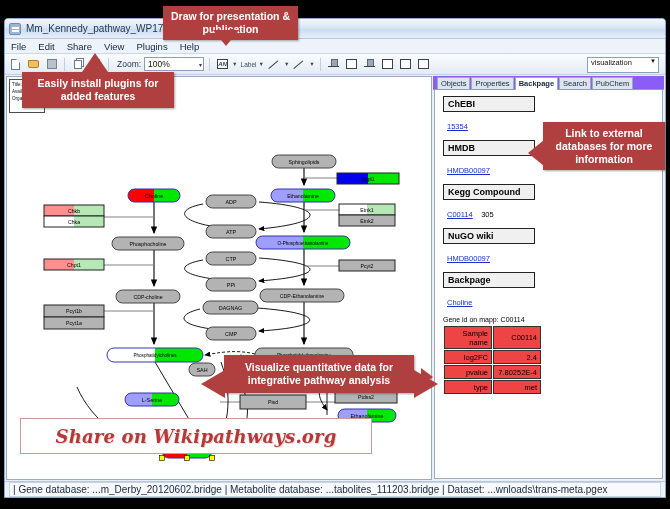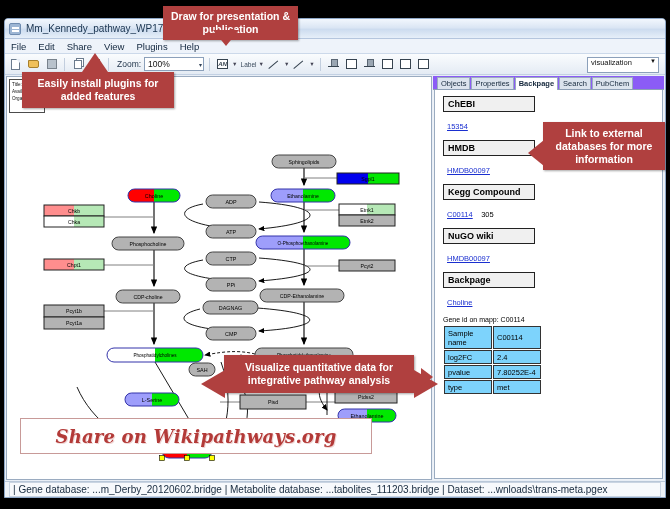--- a/index.html
+++ b/index.html
@@ -105,21 +105,21 @@
   }
   .db-header {
     width:92px; border:1px solid #222; background:#f0f0f0; font-size:9px; font-weight:bold;
     color:#000; padding:2px 4px; margin-bottom:3px;
   }
   .db-link { font-size:7.5px; color:#1a2fd0; text-decoration:underline; margin:0 0 9px 4px; display:inline-block; }
   .db-plain { font-size:7.5px; color:#000; margin:0 0 9px 4px; display:inline-block; }
   .exp-title { font-size:9px; font-weight:bold; color:#000; margin:2px 0 9px 0; }
   .gid { font-size:7px; color:#000; margin-bottom:2px; }
   table.exp { border-collapse:separate; border-spacing:1px; font-size:7.5px; }
-  table.exp td { border:1px solid #333; background:#7dd3fc; text-align:left; padding:1.5px 3px; width:48px; }
+  table.exp td { border:1px solid #333; background:#ef4444; text-align:right; padding:1.5px 3px; width:48px; }
 
   
   #statusbar {
     position:absolute; left:0; right:0; bottom:0; height:16px;
     background:#eef2f8; border-top:1px solid #b9c7d8;
     display:flex; align-items:center; padding:0 4px;
   }
   #statusbar .sb {
     font-size:10px; color:#16293d; border:1px solid #c9d4e2; background:#f7f9fc;
     padding:1px 3px; width:100%; white-space:nowrap; overflow:hidden;

